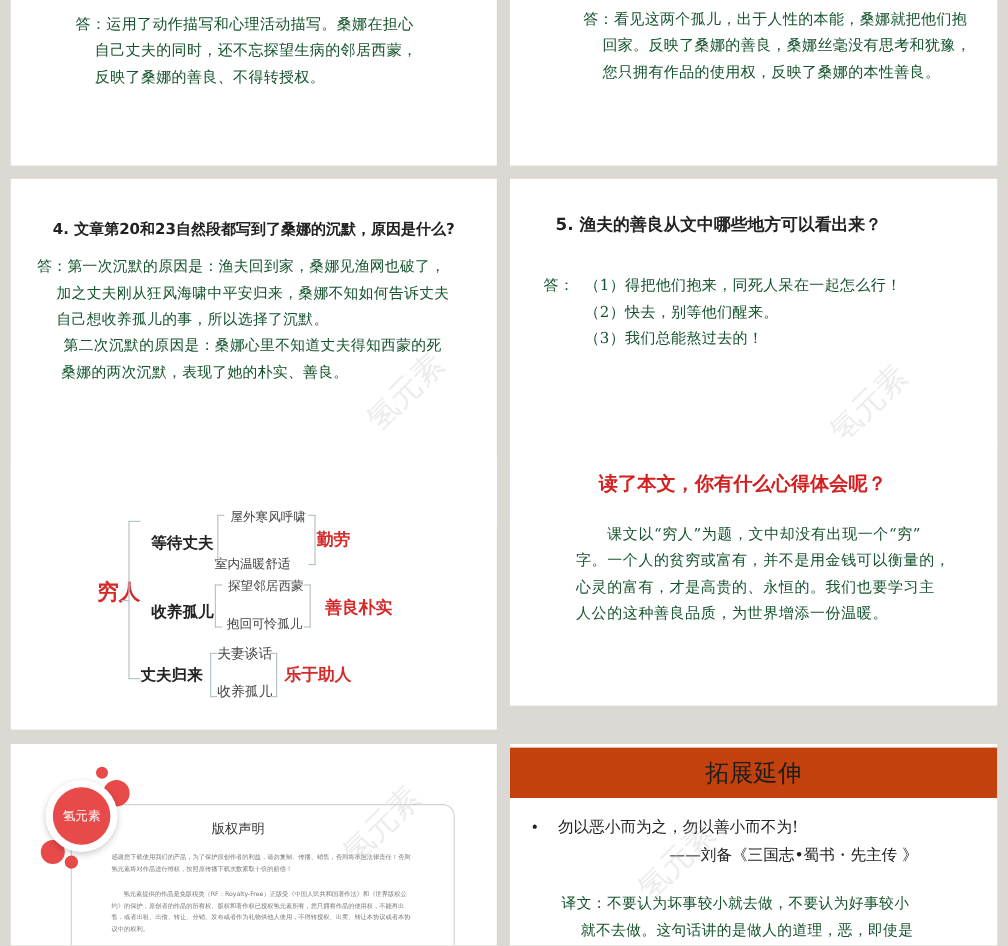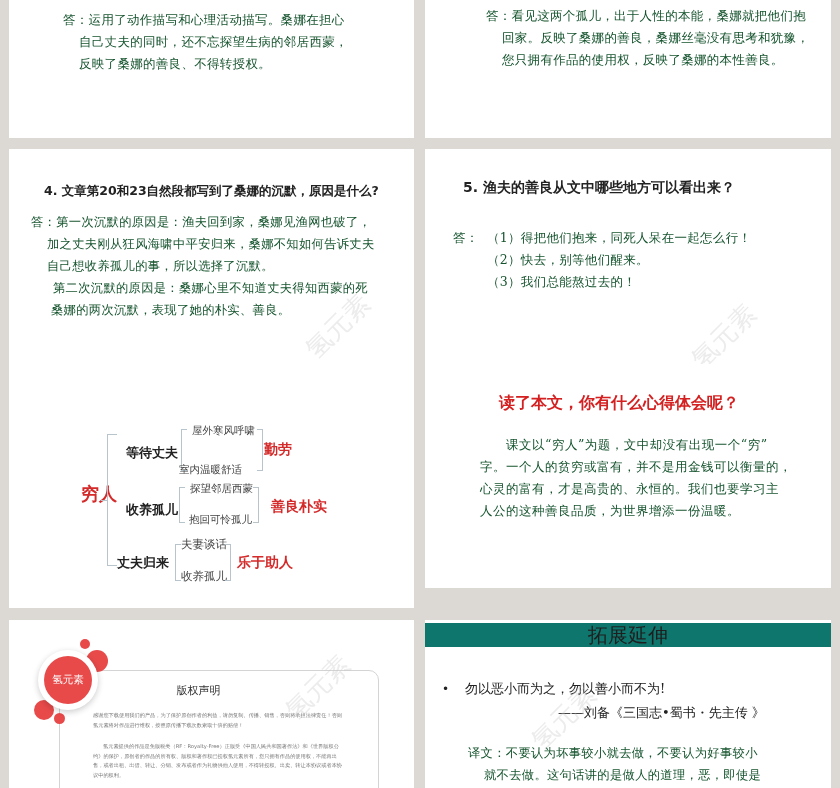--- a/index.html
+++ b/index.html
@@ -102,22 +102,22 @@
       box-shadow: 0 2px 6px rgba(0,0,0,0.2);
     }
     .logo-core {
       position: absolute; left: 35px; top: 36px; width: 48px; height: 48px;
       border-radius: 50%; background: #e84a4a; color: #fff;
       font-size: 10.5px; display: flex; align-items: center; justify-content: center;
     }
 
     
     .green-bar {
-      position: absolute; left: 0; top: 3px; width: 406px; height: 24px;
-      background: #0f766e;
+      position: absolute; left: 0; top: 3px; width: 406px; height: 42px;
+      background: #c2410c;
       display: flex; align-items: center; justify-content: center;
       font-size: 20px; color: #1e1e1e;
     }
     .quote {
       position: absolute; font-size: 13px; color: #222; white-space: nowrap;
       font-family: "DejaVu Serif", "Liberation Serif", serif;
     }
     .bullet { position: absolute; font-size: 12px; color: #222; }
   </style>
 </head>

